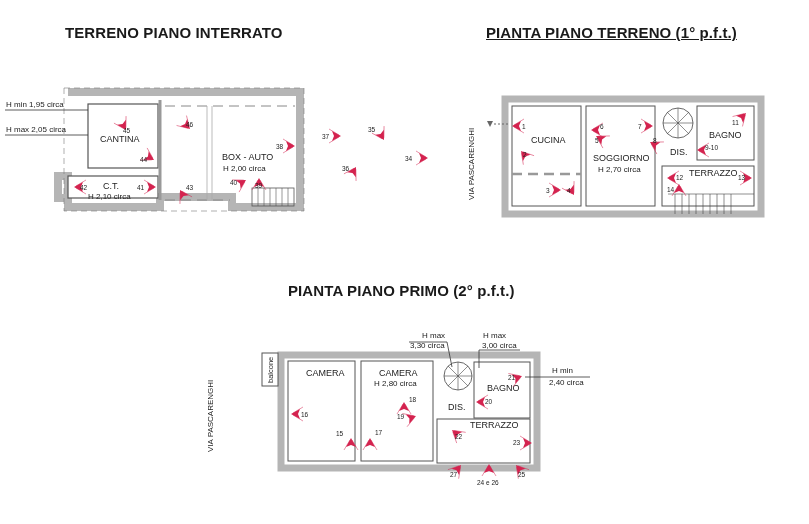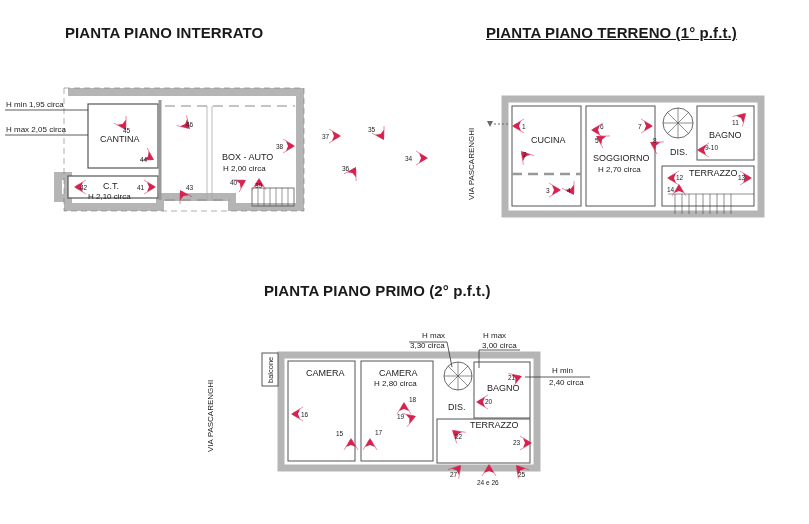--- a/index.html
+++ b/index.html
@@ -7,23 +7,23 @@
     width: 809px; height: 524px; background: #ffffff; position: relative; overflow: hidden;
     font-family: "Liberation Sans", sans-serif; color: #1a1a1a;
   }
   .title { position: absolute; font-weight: bold; font-size: 15px; letter-spacing: 0.1px; white-space: nowrap; }
   svg { position: absolute; left: 0; top: 0; }
   .lbl { font-family: "Liberation Sans", sans-serif; fill: #222; }
 </style>
 </head>
 <body>
 
-<div class="title" style="left:65px;top:24px;">PIANTA PIANO INTERRATO</div>
+<div class="title" style="left:65px;top:24px;">TERRENO PIANO INTERRATO</div>
 <div class="title" style="left:486px;top:24px;text-decoration:underline;">PIANTA PIANO TERRENO (1° p.f.t.)</div>
-<div class="title" style="left:264px;top:282px;">PIANTA PIANO PRIMO (2° p.f.t.)</div>
+<div class="title" style="left:288px;top:282px;">PIANTA PIANO PRIMO (2° p.f.t.)</div>
 
 <svg width="809" height="524" viewBox="0 0 809 524">
   <defs>
     <g id="cam">
       <path d="M0,0 L-9,-5 L-7,0 L-9,5 Z" fill="#d4234f"></path>
       <path d="M-12,-7 L-2,-1 M-12,7 L-2,1" stroke="#d4234f" stroke-width="0.7" opacity="0.7"></path>
     </g>
   </defs>
 
   <g>

